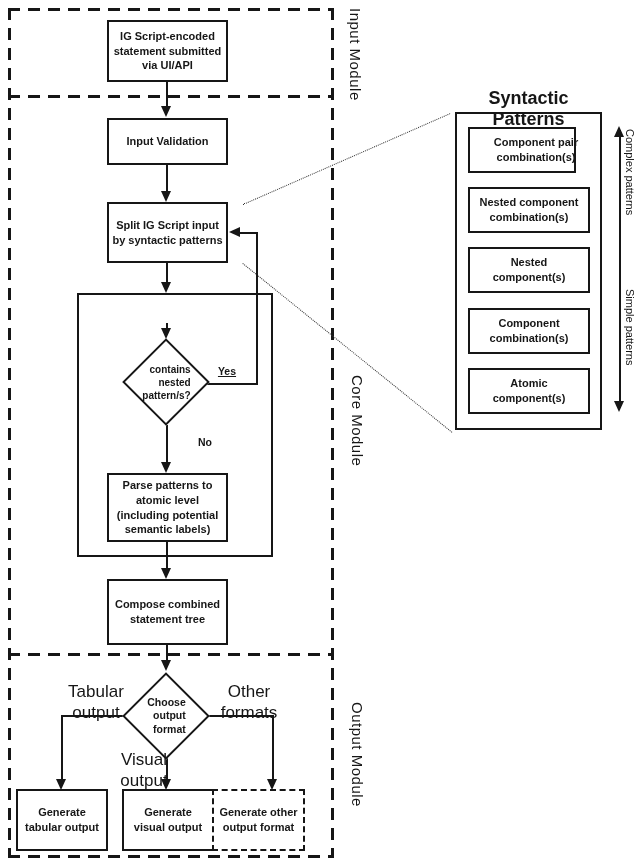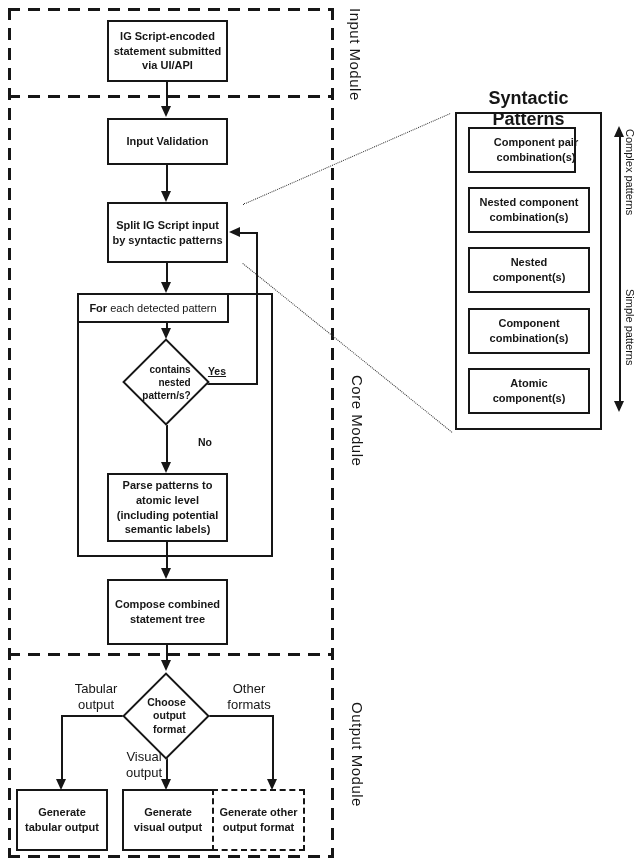--- a/index.html
+++ b/index.html
@@ -24,21 +24,21 @@
            border-right:5.5px solid transparent;border-top:11px solid #161616;z-index:4;}
   .ah-up{position:absolute;width:0;height:0;border-left:5.5px solid transparent;
          border-right:5.5px solid transparent;border-bottom:11px solid #161616;z-index:4;}
   .ah-left{position:absolute;width:0;height:0;border-top:5.5px solid transparent;
            border-bottom:5.5px solid transparent;border-right:11px solid #161616;z-index:4;}
   
   .diamond{position:absolute;border:2px solid #161616;background:#fff;transform:rotate(45deg);box-sizing:border-box;z-index:3;}
   .diamond-text{position:absolute;display:flex;align-items:center;justify-content:center;
                 text-align:right;font-weight:bold;font-size:10px;line-height:1.3;white-space:pre;z-index:4;}
   
-  .lbl{position:absolute;font-size:13px;line-height:1.25;text-align:center;white-space:pre;z-index:4;}
+  .lbl{position:absolute;font-size:17px;line-height:1.25;text-align:center;white-space:pre;z-index:4;}
   .lbl.bold{font-weight:bold;font-size:10.5px;}
   
   .module-lbl{position:absolute;writing-mode:vertical-rl;font-size:15px;letter-spacing:0.5px;z-index:4;}
   .axis-lbl{position:absolute;writing-mode:vertical-rl;font-size:11px;z-index:4;}
   
   .dotted{position:absolute;border-top:1.6px dotted #333;transform-origin:0 0;z-index:0;}
   .panel-title{position:absolute;font-weight:bold;font-size:18px;text-align:center;z-index:4;}
 </style>
 </head>
 <body>
@@ -98,27 +98,26 @@
   <div class="vline" style="left:272px;top:715px;height:66px;"></div>
   <div class="ah-down" style="left:267px;top:779px;"></div>
 
   <div class="node" style="left:107px;top:20px;width:121px;height:62px;">IG Script-encoded
 statement submitted
 via UI/API</div>
   <div class="node" style="left:107px;top:118px;width:121px;height:47px;">Input Validation</div>
   <div class="node" style="left:107px;top:202px;width:121px;height:61px;">Split IG Script input
 by syntactic patterns</div>
 
-  <div class="node" style="left:77px;top:293px;width:152px;height:30px;"><span>For</span><span style="font-weight:normal;"> each detected pattern</span></div>
 
   <div class="diamond" style="left:135px;top:351px;width:62px;height:62px;"></div>
   <div class="diamond-text" style="left:126px;top:352px;width:81px;height:60px;">contains
 nested
 pattern/s?</div>
-  <div class="lbl bold" style="left:204px;top:365px;width:26px;text-decoration:underline;">Yes</div>
+  <div class="lbl bold" style="left:214px;top:365px;width:26px;text-decoration:underline;">Yes</div>
   <div class="lbl bold" style="left:172px;top:436px;width:22px;margin-left:22px;">No</div>
 
   <div class="node" style="left:107px;top:473px;width:121px;height:69px;">Parse patterns to
 atomic level
 (including potential
 semantic labels)</div>
   <div class="node" style="left:107px;top:579px;width:121px;height:66px;">Compose combined
 statement tree</div>
 
   <div class="diamond" style="left:135px;top:685px;width:62px;height:62px;"></div>

